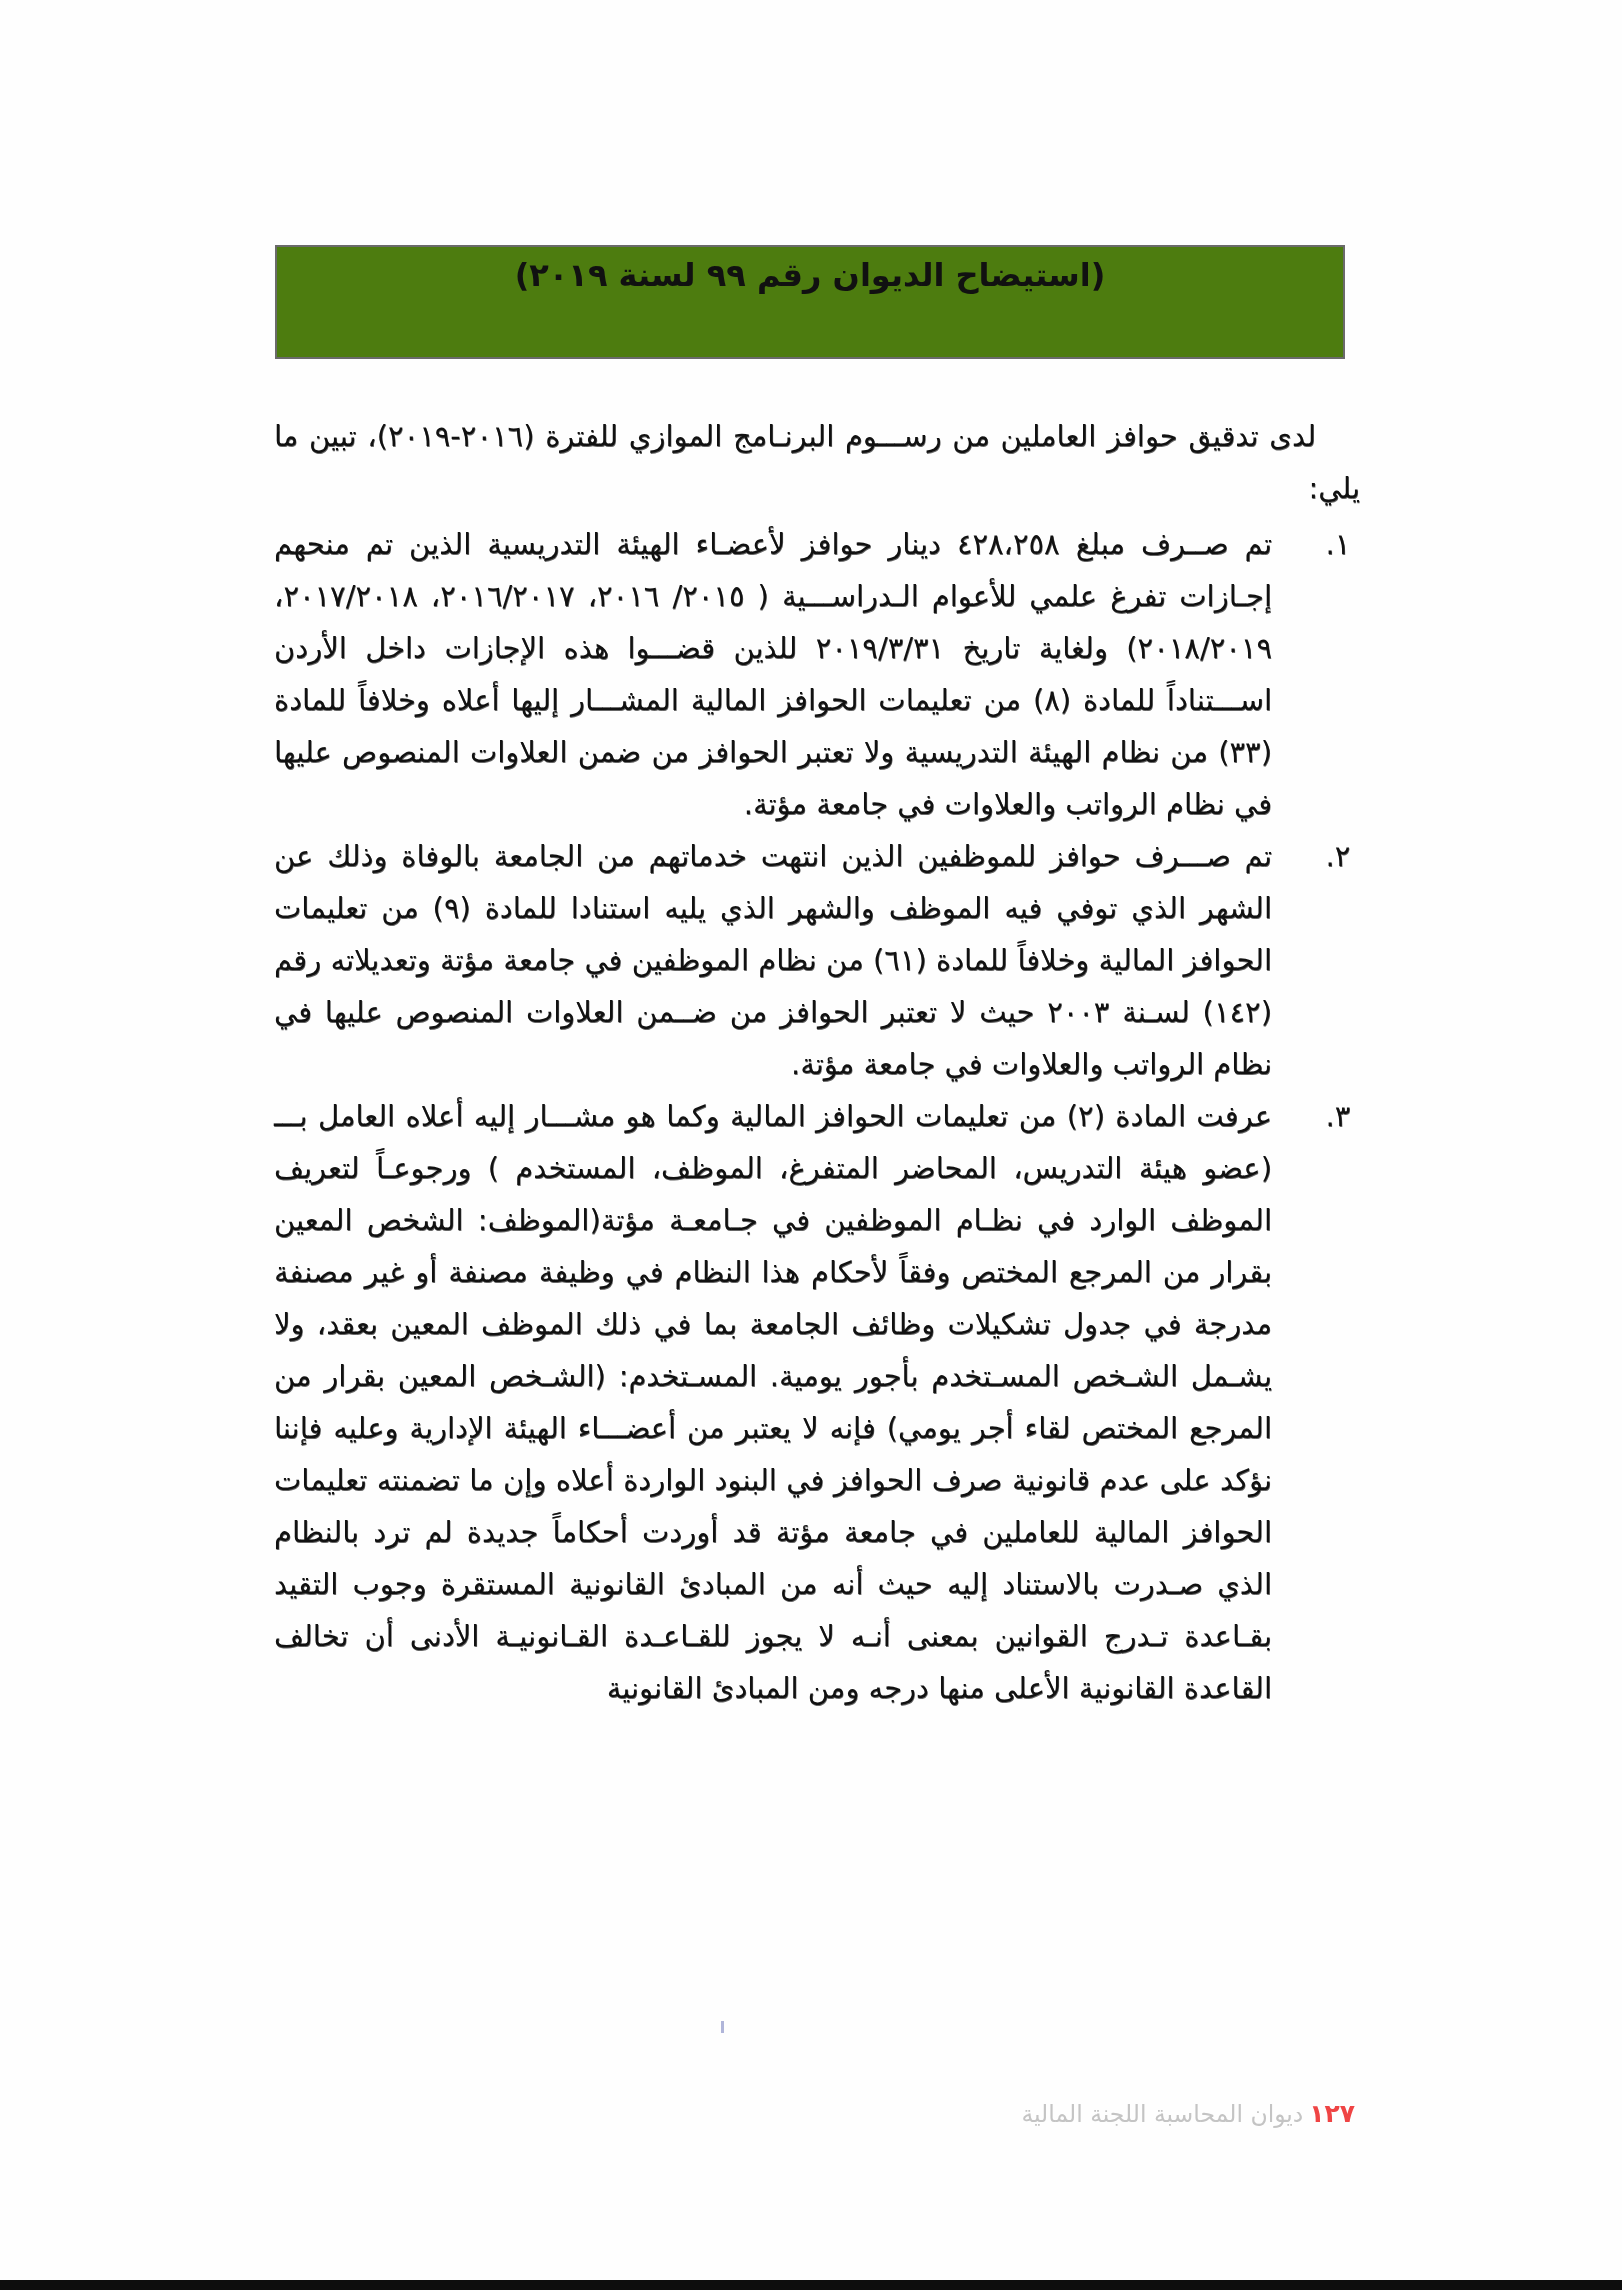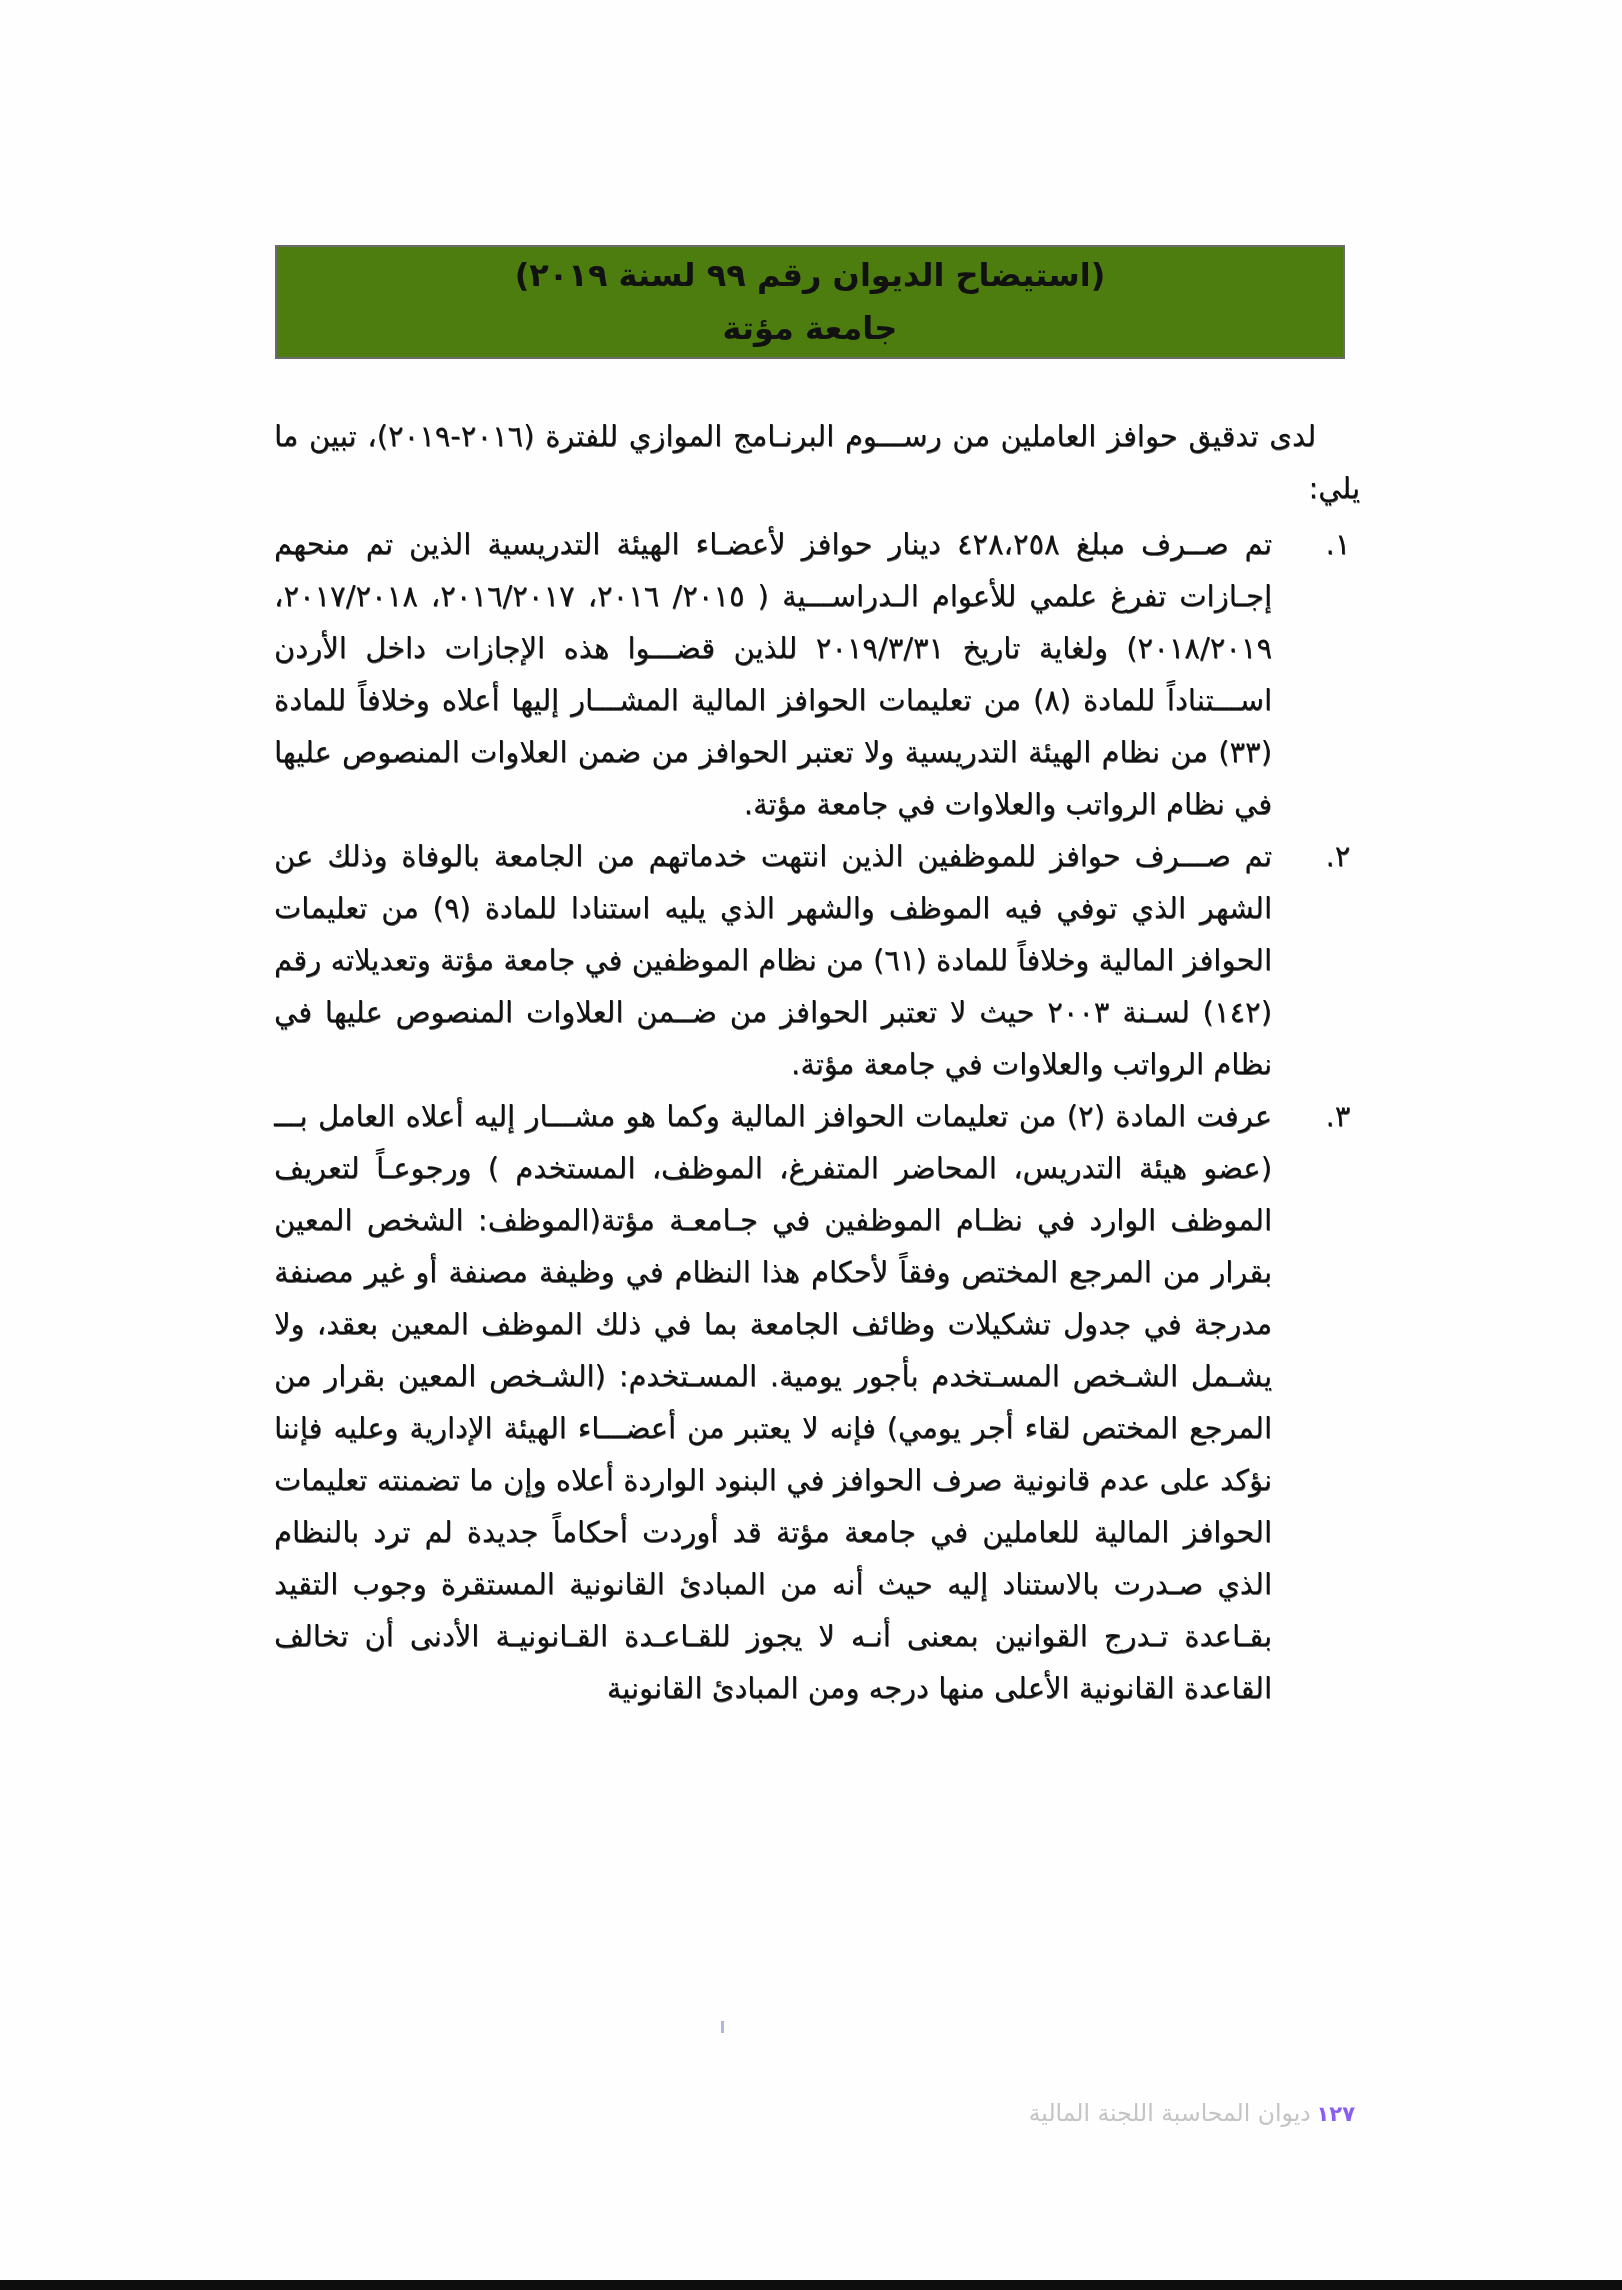--- a/index.html
+++ b/index.html
@@ -117,38 +117,37 @@
       right: 267px;
       top: 2099px;
       direction: rtl;
       display: flex;
       flex-direction: row;
       align-items: baseline;
       gap: 5.9px;
     }
     .footer-page {
       font-weight: bold;
-      font-size: 21px;
-      color: #8b5cf6;
+      font-size: 25px;
+      color: #ef4444;
     }
     .footer-text {
       font-size: 23.5px;
       color: #c4c4c4;
       letter-spacing: 5.9px;
       text-align: right;
     }
   </style>
 </head>
 <body>
 
 <div class="page">
 
   <div class="title-box">
     <div class="title-line first">(استيضاح الديوان رقم ٩٩ لسنة ٢٠١٩)</div>
-    <div class="title-line">جامعة مؤتة</div>
   </div>
 
   <div class="content">
     <p class="intro">لدى تدقيق حوافز العاملين من رســـوم البرنـامج الموازي للفترة (٢٠١٦-٢٠١٩)، تبين ما يلي:</p>
 
     <ol class="items">
       <li class="item">
         <span class="item-num">١.</span>
         <span class="item-text">تم صــرف مبلغ ٤٢٨،٢٥٨ دينار حوافز لأعضـاء الهيئة التدريسية الذين تم منحهم إجـازات تفرغ علمي للأعوام الـدراســـية ( ٢٠١٥/ ٢٠١٦، ٢٠١٦/٢٠١٧، ٢٠١٧/٢٠١٨، ٢٠١٨/٢٠١٩) ولغاية تاريخ ٢٠١٩/٣/٣١ للذين قضـــوا هذه الإجازات داخل الأردن اســـتناداً للمادة (٨) من تعليمات الحوافز المالية المشـــار إليها أعلاه وخلافاً للمادة (٣٣) من نظام الهيئة التدريسية ولا تعتبر الحوافز من ضمن العلاوات المنصوص عليها في نظام الرواتب والعلاوات في جامعة مؤتة.</span>
       </li>

